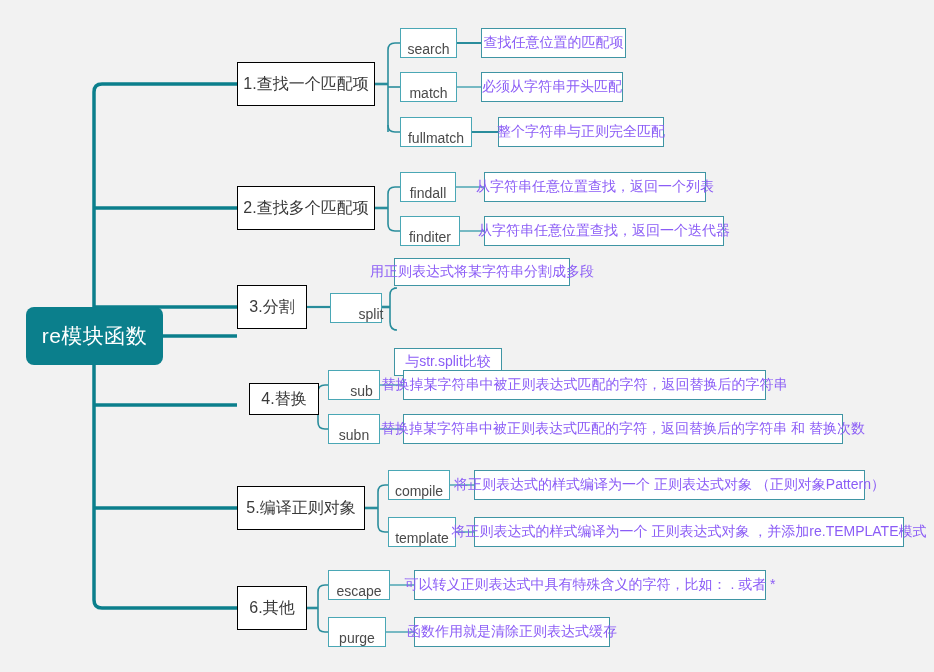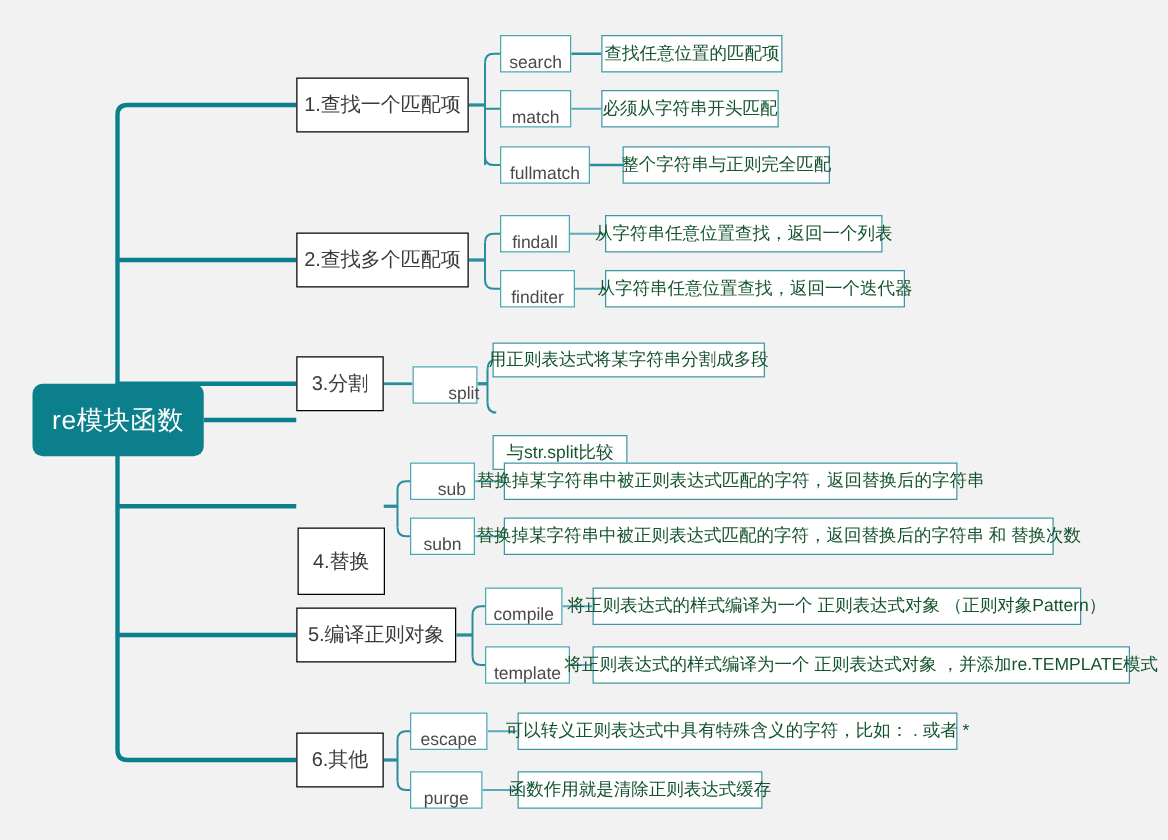--- a/index.html
+++ b/index.html
@@ -57,21 +57,21 @@
     background: #ffffff;
     color: #4a4a4a;
     border: 1.5px solid #4aa7b5;
     font-size: 14px;
     padding: 0 10px;
     align-items: flex-end;
   }
   
   .node.lvl3 {
     background: #ffffff;
-    color: #14532d;
+    color: #8b5cf6;
     border: 1.5px solid #3f95a4;
     font-size: 14px;
     padding: 0 11px;
   }
 </style>
 </head>
 <body style="background: rgb(242, 242, 242);">
 
 <div id="canvas">
 
@@ -151,21 +151,21 @@
 
   <div class="node lvl1" style="left:237px; top:62px; width:138px; height:44px;">
     <span>1.查找一个匹配项</span>
   </div>
   <div class="node lvl1" style="left:237px; top:186px; width:138px; height:44px;">
     <span>2.查找多个匹配项</span>
   </div>
   <div class="node lvl1" style="left:237px; top:285px; width:70px; height:44px;">
     <span>3.分割</span>
   </div>
-  <div class="node lvl1" style="left:238px; top:383px; width:70px; height:54px;margin-top:39px;">
+  <div class="node lvl1" style="left:249px; top:383px; width:70px; height:32px;">
     <span>4.替换</span>
   </div>
   <div class="node lvl1" style="left:237px; top:486px; width:128px; height:44px;">
     <span>5.编译正则对象</span>
   </div>
   <div class="node lvl1" style="left:237px; top:586px; width:70px; height:44px;">
     <span>6.其他</span>
   </div>
 
   <div class="node lvl2" style="left:400px; top:28px; width:57px; height:30px;">
@@ -213,21 +213,21 @@
   </div>
   <div class="node lvl3" style="left:498px; top:117px; width:166px; height:30px;">
     <span>整个字符串与正则完全匹配</span>
   </div>
   <div class="node lvl3" style="left:484px; top:172px; width:222px; height:30px;">
     <span>从字符串任意位置查找，返回一个列表</span>
   </div>
   <div class="node lvl3" style="left:484px; top:216px; width:240px; height:30px;">
     <span>从字符串任意位置查找，返回一个迭代器</span>
   </div>
-  <div class="node lvl3" style="left:394px; top:274px; width:218px; height:28px;text-align:center;">
+  <div class="node lvl3" style="left:394px; top:258px; width:176px; height:28px;text-align:center;">
     <span>用正则表达式将某字符串分割成多段</span>
   </div>
   <div class="node lvl3" style="left:394px; top:316px; width:108px; height:28px;margin-top:32px;">
     <span>与str.split比较</span>
   </div>
   <div class="node lvl3" style="left:403px; top:370px; width:363px; height:30px;">
     <span>替换掉某字符串中被正则表达式匹配的字符，返回替换后的字符串</span>
   </div>
   <div class="node lvl3" style="left:403px; top:414px; width:440px; height:30px;">
     <span>替换掉某字符串中被正则表达式匹配的字符，返回替换后的字符串 和 替换次数</span>

